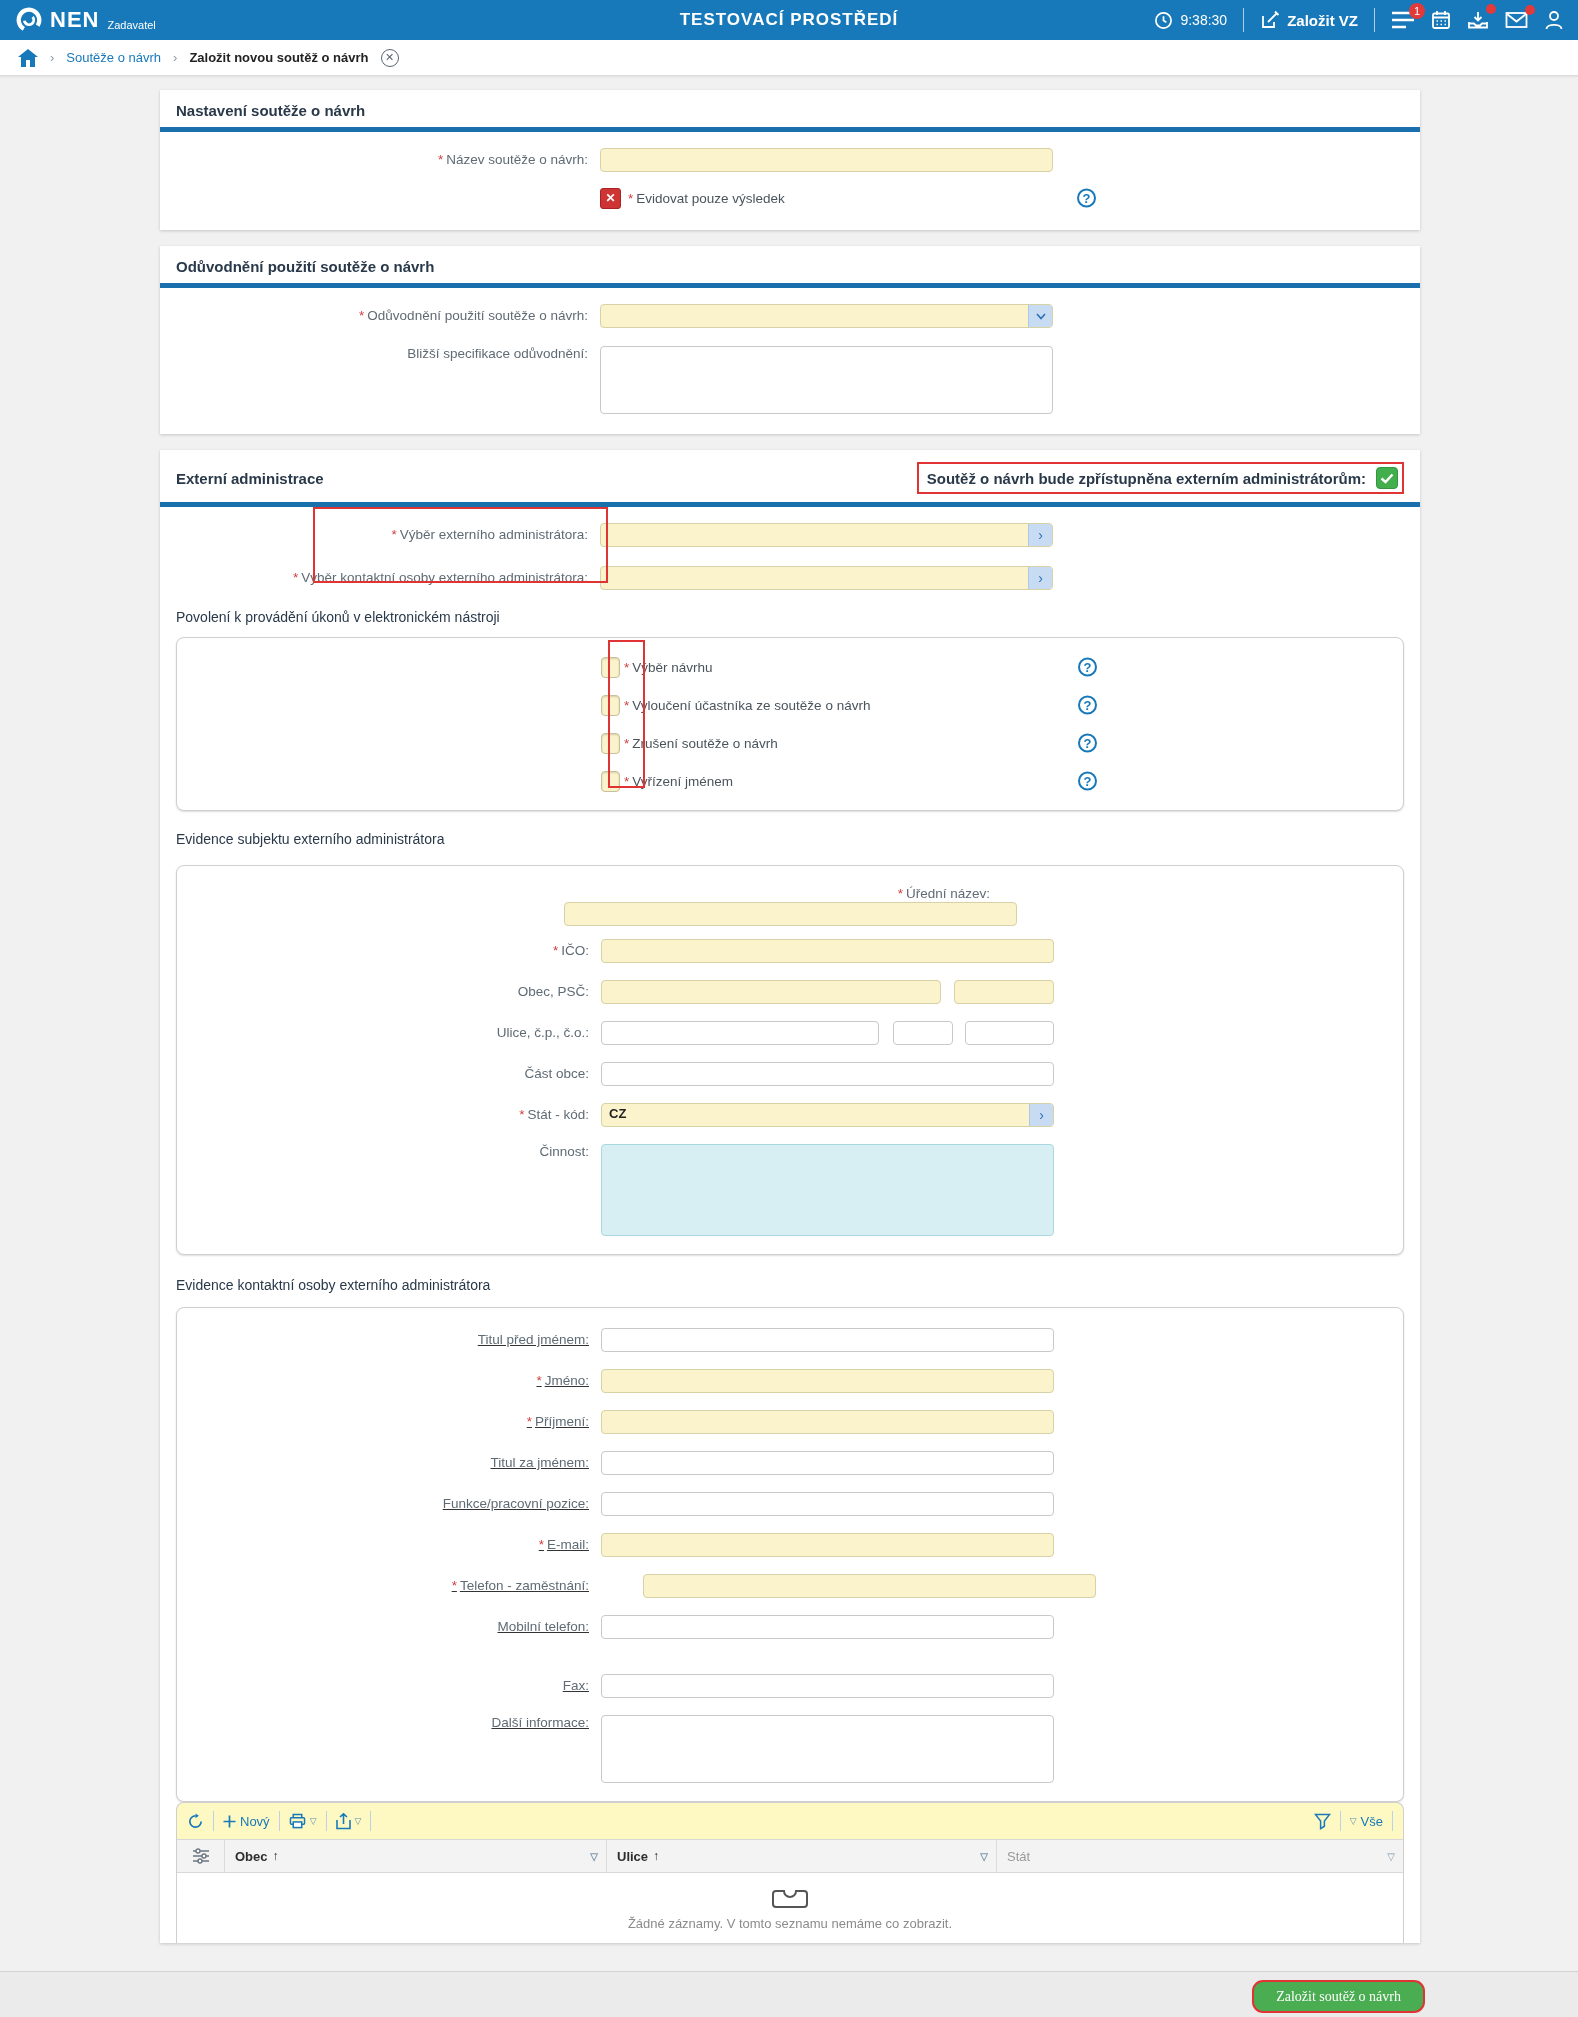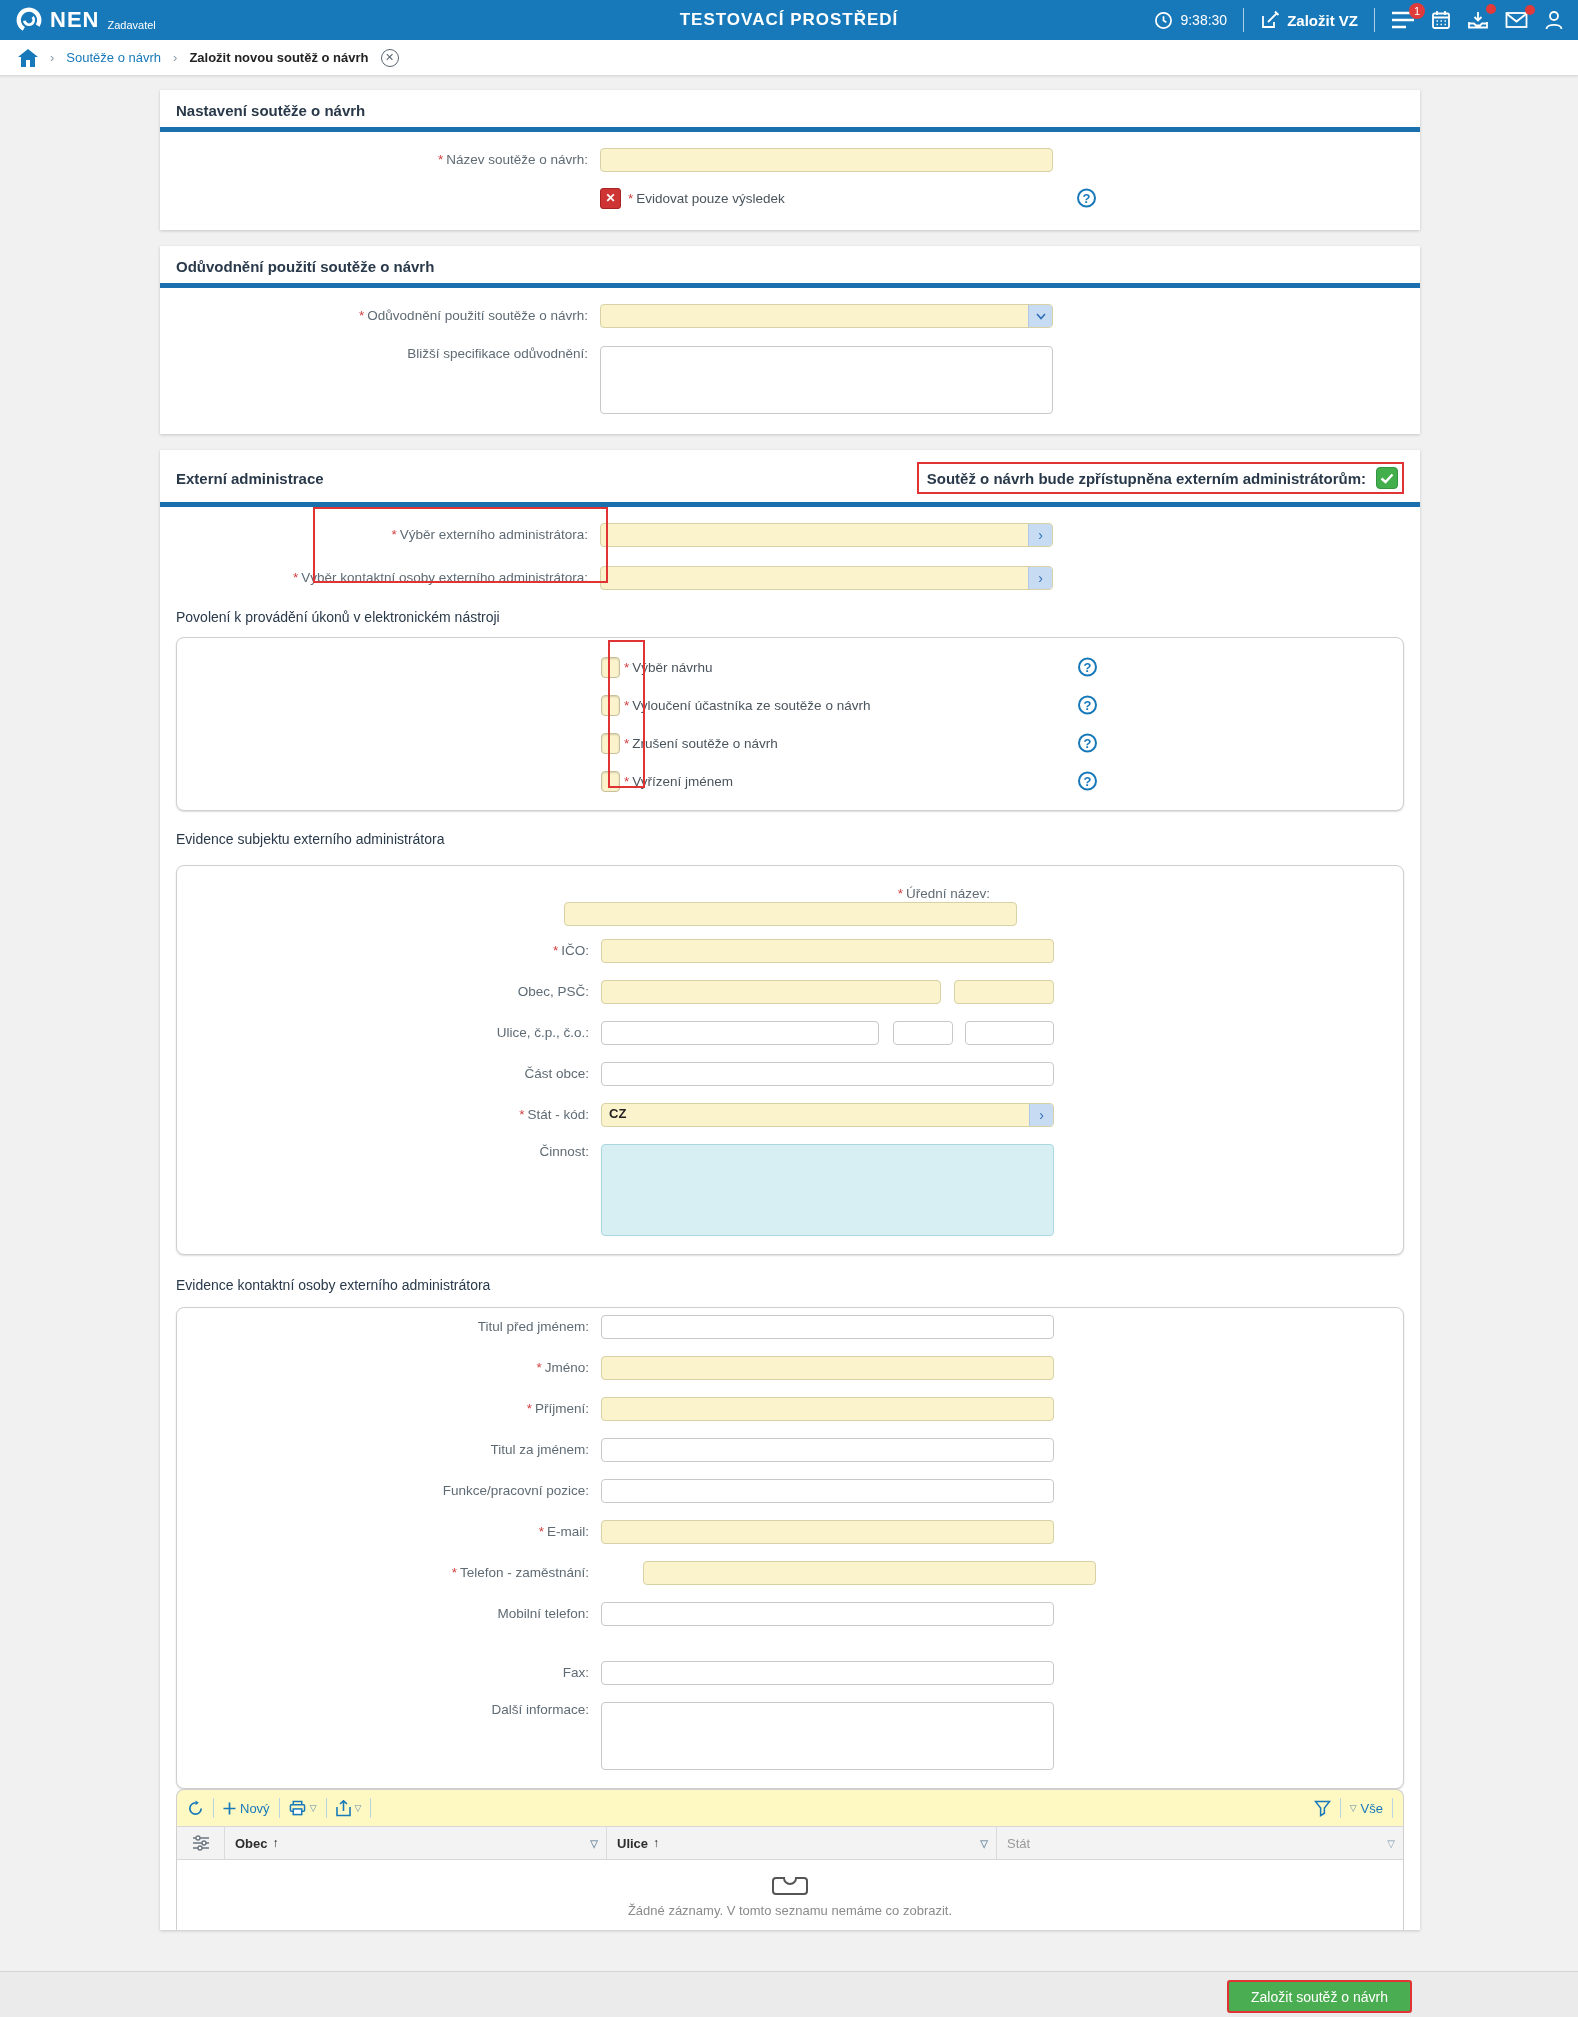--- a/index.html
+++ b/index.html
@@ -75,21 +75,21 @@
   .gh-cell.muted { color:#9a9a9a; font-weight:normal; border-right:none; }
   .sort-arrow { font-size:12px; margin-left:5px; color:#222; }
   .gh-icon-cell { width:48px; justify-content:center; padding:0; }
   .col-obec { width:382px; }
   .col-ulice { width:390px; }
   .col-stat { flex:1; }
   .grid-body { height:70px; background:#fff; display:flex; flex-direction:column; align-items:center; justify-content:flex-start; padding-top:16px; }
   .empty-text { font-size:13px; color:#8b8b8b; margin-top:8px; }
   
   .footerbar { position:absolute; left:0; top:1971px; width:1578px; height:46px; background:#ebebeb; border-top:1px solid #d2d2d2; z-index:10; }
-  .submit-btn { position:absolute; right:166px; top:8px; height:33px; padding:0 22px; background:#4bad51; border:2px solid #e03434; border-radius:3px; color:#fff; font-size:14px; font-family:Liberation Sans, sans-serif; cursor:pointer; }
+  .submit-btn { position:absolute; right:153px; top:8px; height:33px; padding:0 22px; background:#4bad51; border:2px solid #e03434; border-radius:11px; color:#fff; font-size:14px; font-family:Liberation Serif, serif; cursor:pointer; }
   svg { display:block; }
 </style>
 </head>
 <body>
 
 <div class="topbar">
   <div class="logo-wrap">
     <svg class="logo-ring" viewBox="0 0 32 32">
       <circle cx="16" cy="16" r="11" fill="none" stroke="#fff" stroke-width="4.5" stroke-dasharray="52 17" transform="rotate(120 16 16)"></circle>
       <circle cx="16" cy="16" r="5" fill="none" stroke="#fff" stroke-width="3" stroke-dasharray="18 14" transform="rotate(-40 16 16)"></circle>
@@ -302,21 +302,21 @@
             <div class="pick-btn">›</div>
           </div>
         </div>
         <div class="frow top last">
           <div class="flabel">Činnost:</div>
           <textarea class="tarea cyan w-full" style="height: 92px; resize: none;" readonly=""></textarea>
         </div>
       </div>
 
       <div class="sub-head" style="margin-top:22px; margin-bottom:14px;">Evidence kontaktní osoby externího administrátora</div>
-      <div class="panel" style="padding:7px 0 18px;">
+      <div class="panel" style="padding:20px 0 18px;text-decoration:underline;">
         <div class="frow" style="margin-bottom:17px;">
           <div class="flabel">Titul před jménem:</div>
           <input class="inp w-full" style="">
         </div>
         <div class="frow" style="margin-bottom:17px;">
           <div class="flabel"><span class="ast">*</span><span>Jméno:</span></div>
           <input class="inp yellow w-full" style="">
         </div>
         <div class="frow" style="margin-bottom:17px;">
           <div class="flabel"><span class="ast">*</span><span>Příjmení:</span></div>

